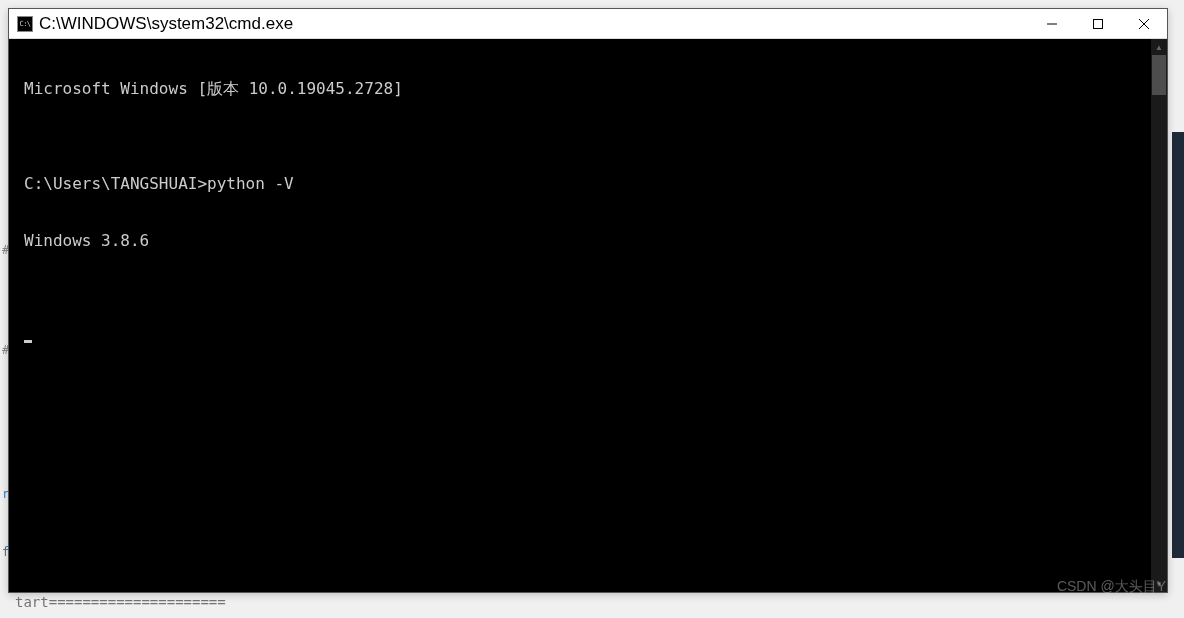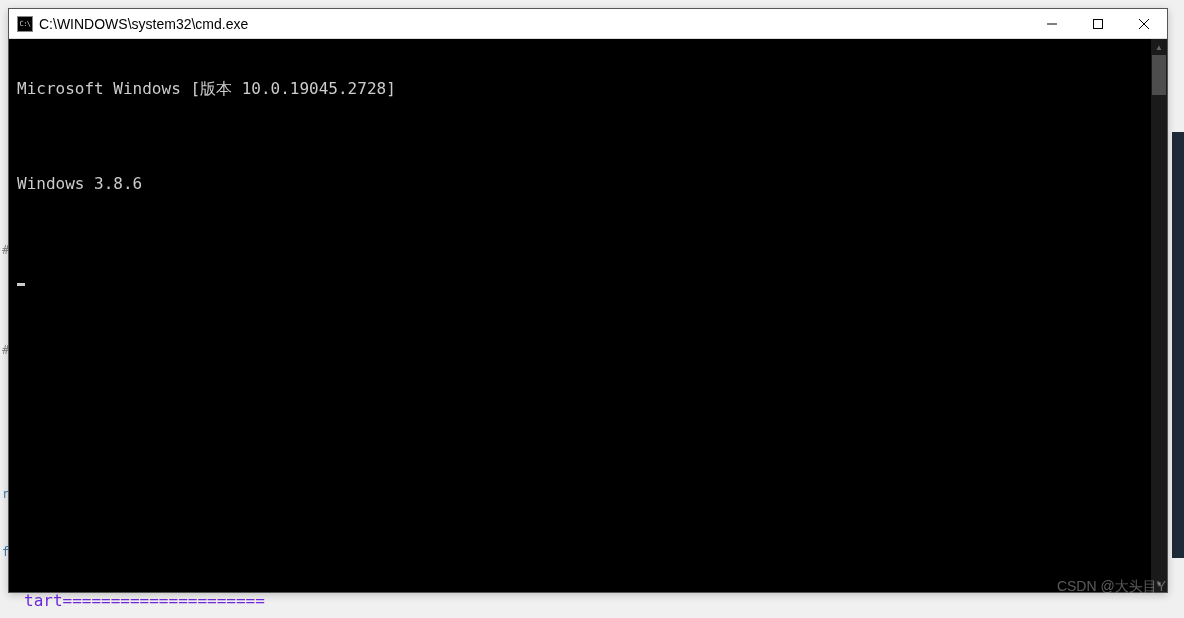--- a/index.html
+++ b/index.html
@@ -43,21 +43,21 @@
       border: 1px solid #888;
       display: flex;
       align-items: center;
       justify-content: center;
       font-size: 7px;
       color: #ccc;
       font-family: monospace;
       letter-spacing: -0.5px;
     }
     .title-text {
-      font-size: 14px;
+      font-size: 17px;
       color: #000;
       flex: 1;
     }
     .win-controls {
       display: flex;
       height: 100%;
     }
     .win-btn {
       width: 46px;
       height: 100%;
@@ -73,21 +73,21 @@
       height: 10px;
     }
     .terminal-area {
       flex: 1;
       background: #000;
       position: relative;
       display: flex;
     }
     .terminal-content {
       flex: 1;
-      padding: 2px 8px;
+      padding: 2px 15px;
       font-family: "NSimSun", "SimSun", "Consolas", monospace;
       font-size: 16px;
       line-height: 19px;
       color: #cccccc;
       white-space: pre;
       overflow: hidden;
     }
     .terminal-line {
       display: block;
     }
@@ -140,24 +140,24 @@
       color: #3a7ab8;
       font-family: monospace;
     }
     .frag-1 { top: 243px; left: 2px; color: #888; }
     .frag-2 { top: 343px; left: 2px; color: #888; }
     .frag-3 { top: 487px; left: 2px; color: #3a7ab8; }
     .frag-4 { top: 545px; left: 2px; color: #3a7ab8; }
     .bottom-strip {
       position: absolute;
       bottom: 8px;
-      left: 24px;
+      left: 15px;
       font-family: monospace;
-      font-size: 16px;
-      color: #6d28d9;
+      font-size: 14px;
+      color: #737373;
     }
     .right-strip {
       position: absolute;
       top: 132px;
       right: 0;
       width: 12px;
       bottom: 60px;
       background: #1e2a38;
     }
   </style>
@@ -191,20 +191,21 @@
             <line x1="0" y1="0" x2="10" y2="10" stroke="currentColor" stroke-width="1"></line>
             <line x1="10" y1="0" x2="0" y2="10" stroke="currentColor" stroke-width="1"></line>
           </svg>
       </div>
     </div>
   </div>
   <div class="terminal-area">
     <div class="terminal-content">
       <span class="terminal-line">Microsoft Windows [版本 10.0.19045.2728]</span>
       <span class="terminal-line"></span>
+      <span class="terminal-line">C:\Users\TANGSHUAI&gt;python -V</span>
       <span class="terminal-line">Windows 3.8.6</span>
       <span class="terminal-line"></span>
       <span class="terminal-line"><span class="cursor"></span></span>
     </div>
     <div class="scrollbar">
       <div class="scroll-arrow up">▲</div>
       <div class="scrollbar-thumb"></div>
       <div class="scroll-arrow down">▼</div>
     </div>
   </div>

